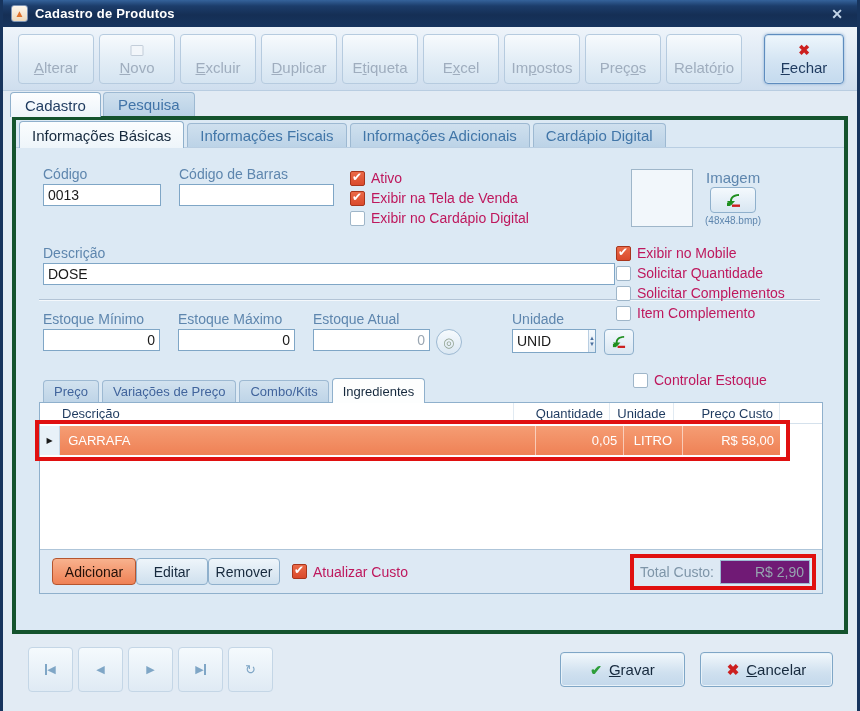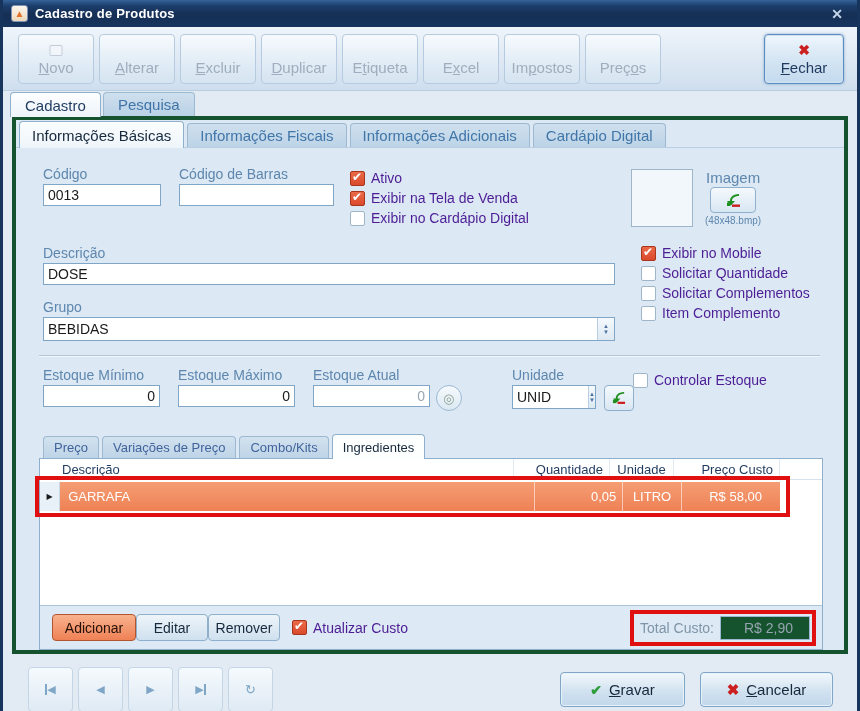--- a/index.html
+++ b/index.html
@@ -81,30 +81,30 @@
   .fgroup{ display:flex; flex-direction:column; }
   .row1{ display:flex; }
   .w118{ width:118px; } .w155{ width:155px; } .w117{ width:117px; } .w572{ width:572px; }
   .ml18{ margin-left:18px; } .ml16{ margin-left:16px; }
   
   .cb-row{ display:flex; align-items:center; height:20px; }
   .cb{ width:15px; height:15px; border:1px solid #9fb6c9; border-radius:2px; background:#fff;
     margin-right:6px; position:relative; flex:0 0 15px; }
   .cb.checked{ background:linear-gradient(#ea6a48,#da4a2c); border-color:#a8351c; }
   .cb.checked::after{ content:"✔"; position:absolute; left:1px; top:-2px; color:#fff; font-size:12px; }
-  .cb-label{ font-size:14px; color:#4c1d95; white-space:nowrap; }
+  .cb-label{ font-size:14px; color:#be185d; white-space:nowrap; }
   
   .media{ position:absolute; left:615px; top:21px; display:flex; }
   .imgbox{ width:62px; height:58px; background:#f2f7fb; border:1px solid #9fb6c9; }
   .media-col{ margin-left:12px; display:flex; flex-direction:column; align-items:center; }
   .media-col .flabel{ font-size:15px; }
   .icon-btn{ width:46px; height:26px; border-radius:4px; border:1px solid #8fb0cc;
     background:linear-gradient(#f4f9fd,#d8e6f2); display:flex; align-items:center; justify-content:center; }
   .hint{ font-size:10px; color:#5e86ae; margin-top:2px; }
-  .right-col2{ position:absolute; left:625px; top:95px; display:flex; flex-direction:column; gap:0; }
+  .right-col2{ position:absolute; left:600px; top:95px; display:flex; flex-direction:column; gap:0; }
   .right-col2 .cb-row{ height:20px; }
   
   .combo{ display:flex; border:1px solid #7fa6c6; background:#fff; height:24px; align-items:stretch; }
   .combo input{ border:none; outline:none; flex:1 1 auto; font-size:14px; color:#1a1a1a; padding:0 4px;
     font-family:"Liberation Sans", sans-serif; min-width:0; }
   .spin{ width:17px; border-left:1px solid #b9cee2; background:linear-gradient(#f4f9fd,#dde9f3);
     display:flex; flex-direction:column; align-items:center; justify-content:center; color:#4a6f9e; }
   .spin span{ font-size:6px; line-height:6px; }
   .divider{ height:2px; margin:14px 24px 0 -4px; border-top:1px solid #b3c4d6; border-bottom:1px solid #f4f8fc; }
   .estoque-row{ display:flex; margin-top:10px; align-items:flex-start; }
@@ -138,37 +138,37 @@
   .grid-row-wrap{ position:relative; width:740px; margin-top:2px; }
   .grid-row{ display:flex; height:29px; }
   .cell{ display:flex; align-items:center; font-size:13px; color:#fff;
     background:linear-gradient(#f59d74,#ef8155); border-right:1px solid rgba(255,255,255,.55); }
   .cell-gutter{ width:22px; background:#e8f1f8; border-right:1px solid #c9d9e7;
     color:#2b2b2b; justify-content:center; }
   .cell-gutter span{ font-size:8px; color:#1a1a1a; }
   .cell-desc{ width:520px; padding-left:8px; }
   .cell-qty{ width:96px; justify-content:flex-end; padding-right:6px; }
   .cell-unit{ width:64px; justify-content:center; }
-  .cell-price{ width:106px; justify-content:flex-end; padding-right:18px; border-right:none; }
+  .cell-price{ width:106px; justify-content:flex-end; padding-right:6px; border-right:none; }
   .annotation{ position:absolute; border:4px solid #e01010; pointer-events:none; z-index:6; }
   .ann-row{ left:-5px; top:-6px; right:-10px; bottom:-6px; }
   .grid-empty{ flex:1 1 auto; background:#fff; }
   .ing-footer{ flex:0 0 44px; background:#dde9f4; border-top:1px solid #aec5d9;
     display:flex; align-items:center; padding:0 10px 0 12px; position:relative; }
   .fbtn{ height:27px; border-radius:4px; border:1px solid #8fb0cc; font-size:14px; color:#16293d;
     background:linear-gradient(#eef5fa,#cfe0ee); display:flex; align-items:center; justify-content:center; }
   .fbtn.orange{ width:84px; border-color:#b5552e;
     background:linear-gradient(#f8b28e,#ef8155); color:#241008; }
   .fbtn.w72{ width:72px; }
   .note{ margin-left:14px; font-size:11px; line-height:13px; color:#4379ad; }
   .ing-footer .cb-row{ margin-left:12px; }
   .total-wrap{ margin-left:auto; display:flex; align-items:center; position:relative; padding:4px 2px; }
   .total-label{ font-size:14px; color:#7e95a8; margin-right:6px; white-space:nowrap; }
-  .total-input{ width:90px; height:24px; border:1px solid #9db9d2; background:#14532d;
-    color:#96a4b0; font-size:14px; text-align:right; padding:0 16px;
+  .total-input{ width:90px; height:24px; border:1px solid #9db9d2; background:#701a75;
+    color:#96a4b0; font-size:14px; text-align:right; padding:0 5px;
     font-family:"Liberation Sans", sans-serif; }
   .ann-total{ left:-8px; top:-2px; right:-4px; bottom:-2px; }
   
   .bottombar{ flex:0 0 77px; display:flex; align-items:center; padding:0 24px 6px 25px; }
   .nav-group{ display:flex; gap:5px; }
   .nbtn{ width:45px; height:45px; border-radius:4px; border:1px solid #c4d6e6;
     background:linear-gradient(#f5fafd,#dfeaf4); display:flex; align-items:center; justify-content:center;
     color:#7fa6c6; font-size:13px; }
   .nbtn .bar{ width:2px; height:11px; background:#7fa6c6; }
   .nbtn .tri{ font-size:11px; line-height:11px; color:#7fa6c6; }
@@ -189,43 +189,46 @@
   <div class="titlebar">
     <div class="app-icon">
         <span>▲</span>
       </div>
     <div class="title-text">Cadastro de Produtos</div>
     <div class="close-x">✕</div>
   </div>
 
   <div class="toolbar">
     <div class="tbtn">
+      <span><span></span><span class="k">A</span><span>lterar</span></span>
+    </div>
+    <div class="tbtn">
       <span class="mini-icon"></span>
       <span><span></span><span class="k">N</span><span>ovo</span></span>
     </div>
     <div class="tbtn">
-      <span><span></span><span class="k">A</span><span>lterar</span></span>
-    </div>
-    <div class="tbtn">
       <span><span></span><span class="k">E</span><span>xcluir</span></span>
     </div>
     <div class="tbtn">
       <span><span></span><span class="k">D</span><span>uplicar</span></span>
     </div>
     <div class="tbtn">
       <span><span>E</span><span class="k">t</span><span>iqueta</span></span>
     </div>
     <div class="tbtn">
       <span><span>E</span><span class="k">x</span><span>cel</span></span>
     </div>
     <div class="tbtn">
       <span><span>Im</span><span class="k">p</span><span>ostos</span></span>
     </div>
     <div class="tbtn">
       <span><span>Preç</span><span class="k">o</span><span>s</span></span>
+    </div>
+    <div class="tbtn">
+      <span><span>Relató</span><span class="k">r</span><span>io</span></span>
     </div>
     <div class="tbtn enabled">
       <span class="x-red">✖</span>
       <span><span></span><span class="k">F</span><span>echar</span></span>
     </div>
   </div>
 
   <div class="main-tabs">
     <div class="mtab active">Cadastro</div>
     <div class="mtab">Pesquisa</div>
@@ -298,30 +301,20 @@
         <div class="cb-row">
           <span class="cb"></span>
           <span class="cb-label">Solicitar Complementos</span>
         </div>
         <div class="cb-row">
           <span class="cb"></span>
           <span class="cb-label">Item Complemento</span>
         </div>
       </div>
 
-      <div class="fgroup w572" style="margin-top:14px;">
-        <div class="flabel">Grupo</div>
-        <div class="combo">
-          <input value="BEBIDAS" style="">
-          <div class="spin">
-              <span>▲</span>
-              <span>▼</span>
-            </div>
-        </div>
-      </div>
 
       <div class="divider"></div>
 
       <div class="estoque-row">
         <div class="fgroup w117">
           <div class="flabel">Estoque Mínimo</div>
           <input class="tinput num" value="0" style="">
         </div>
         <div class="fgroup w117 ml18">
           <div class="flabel">Estoque Máximo</div>

